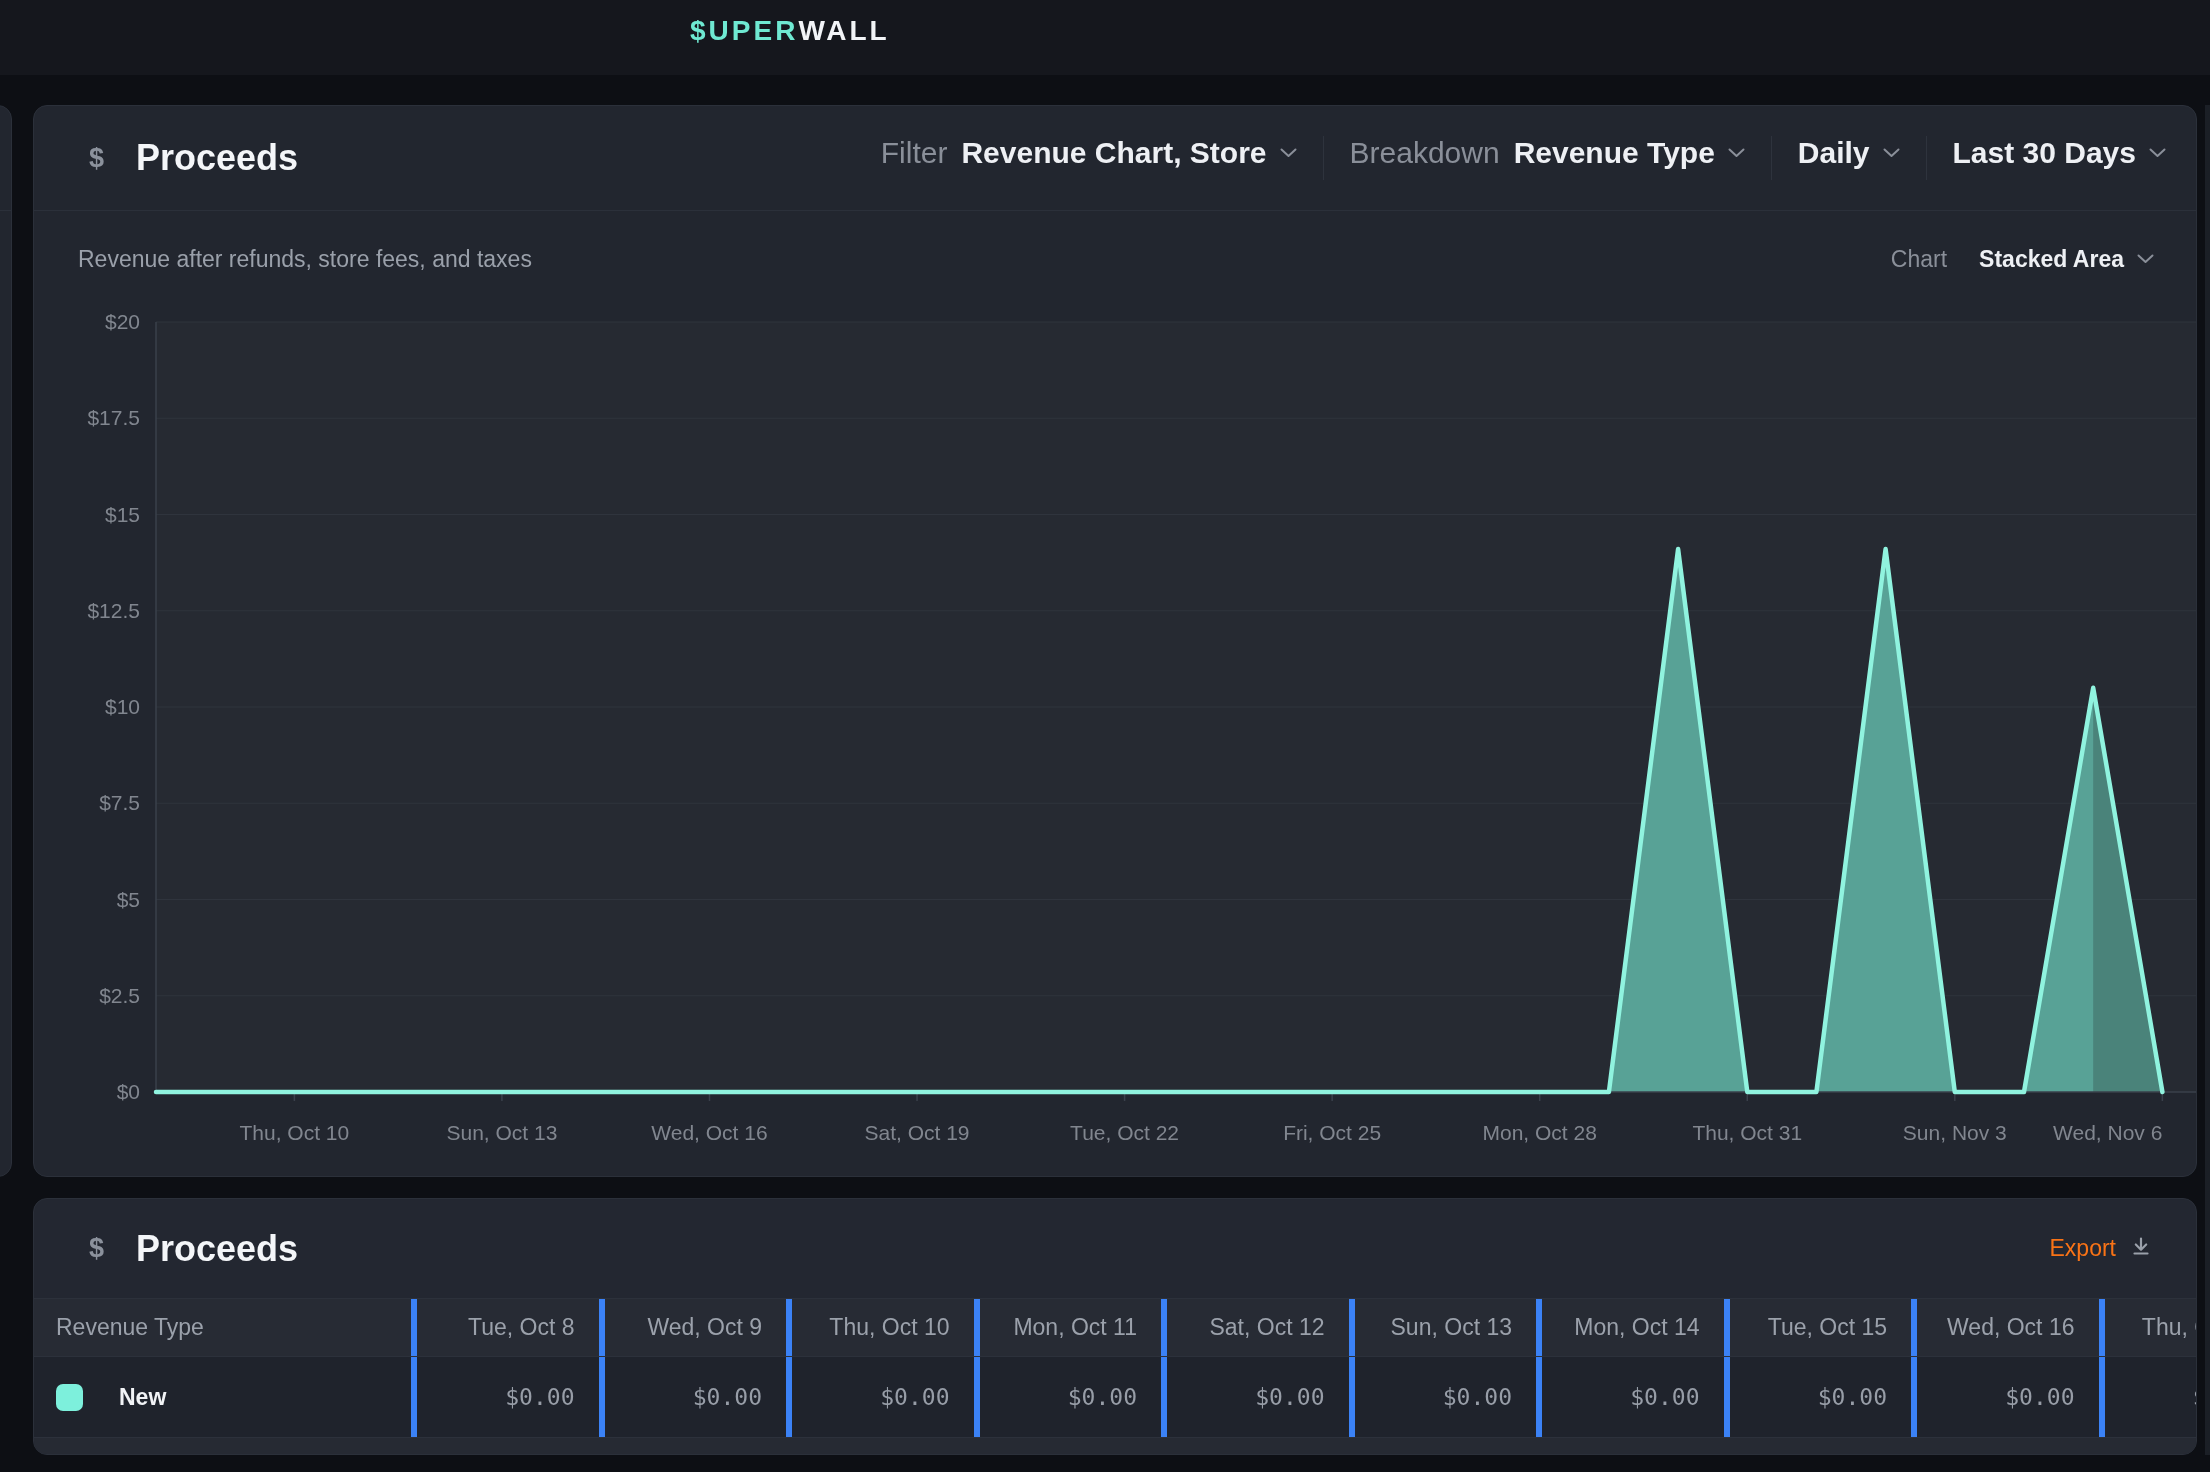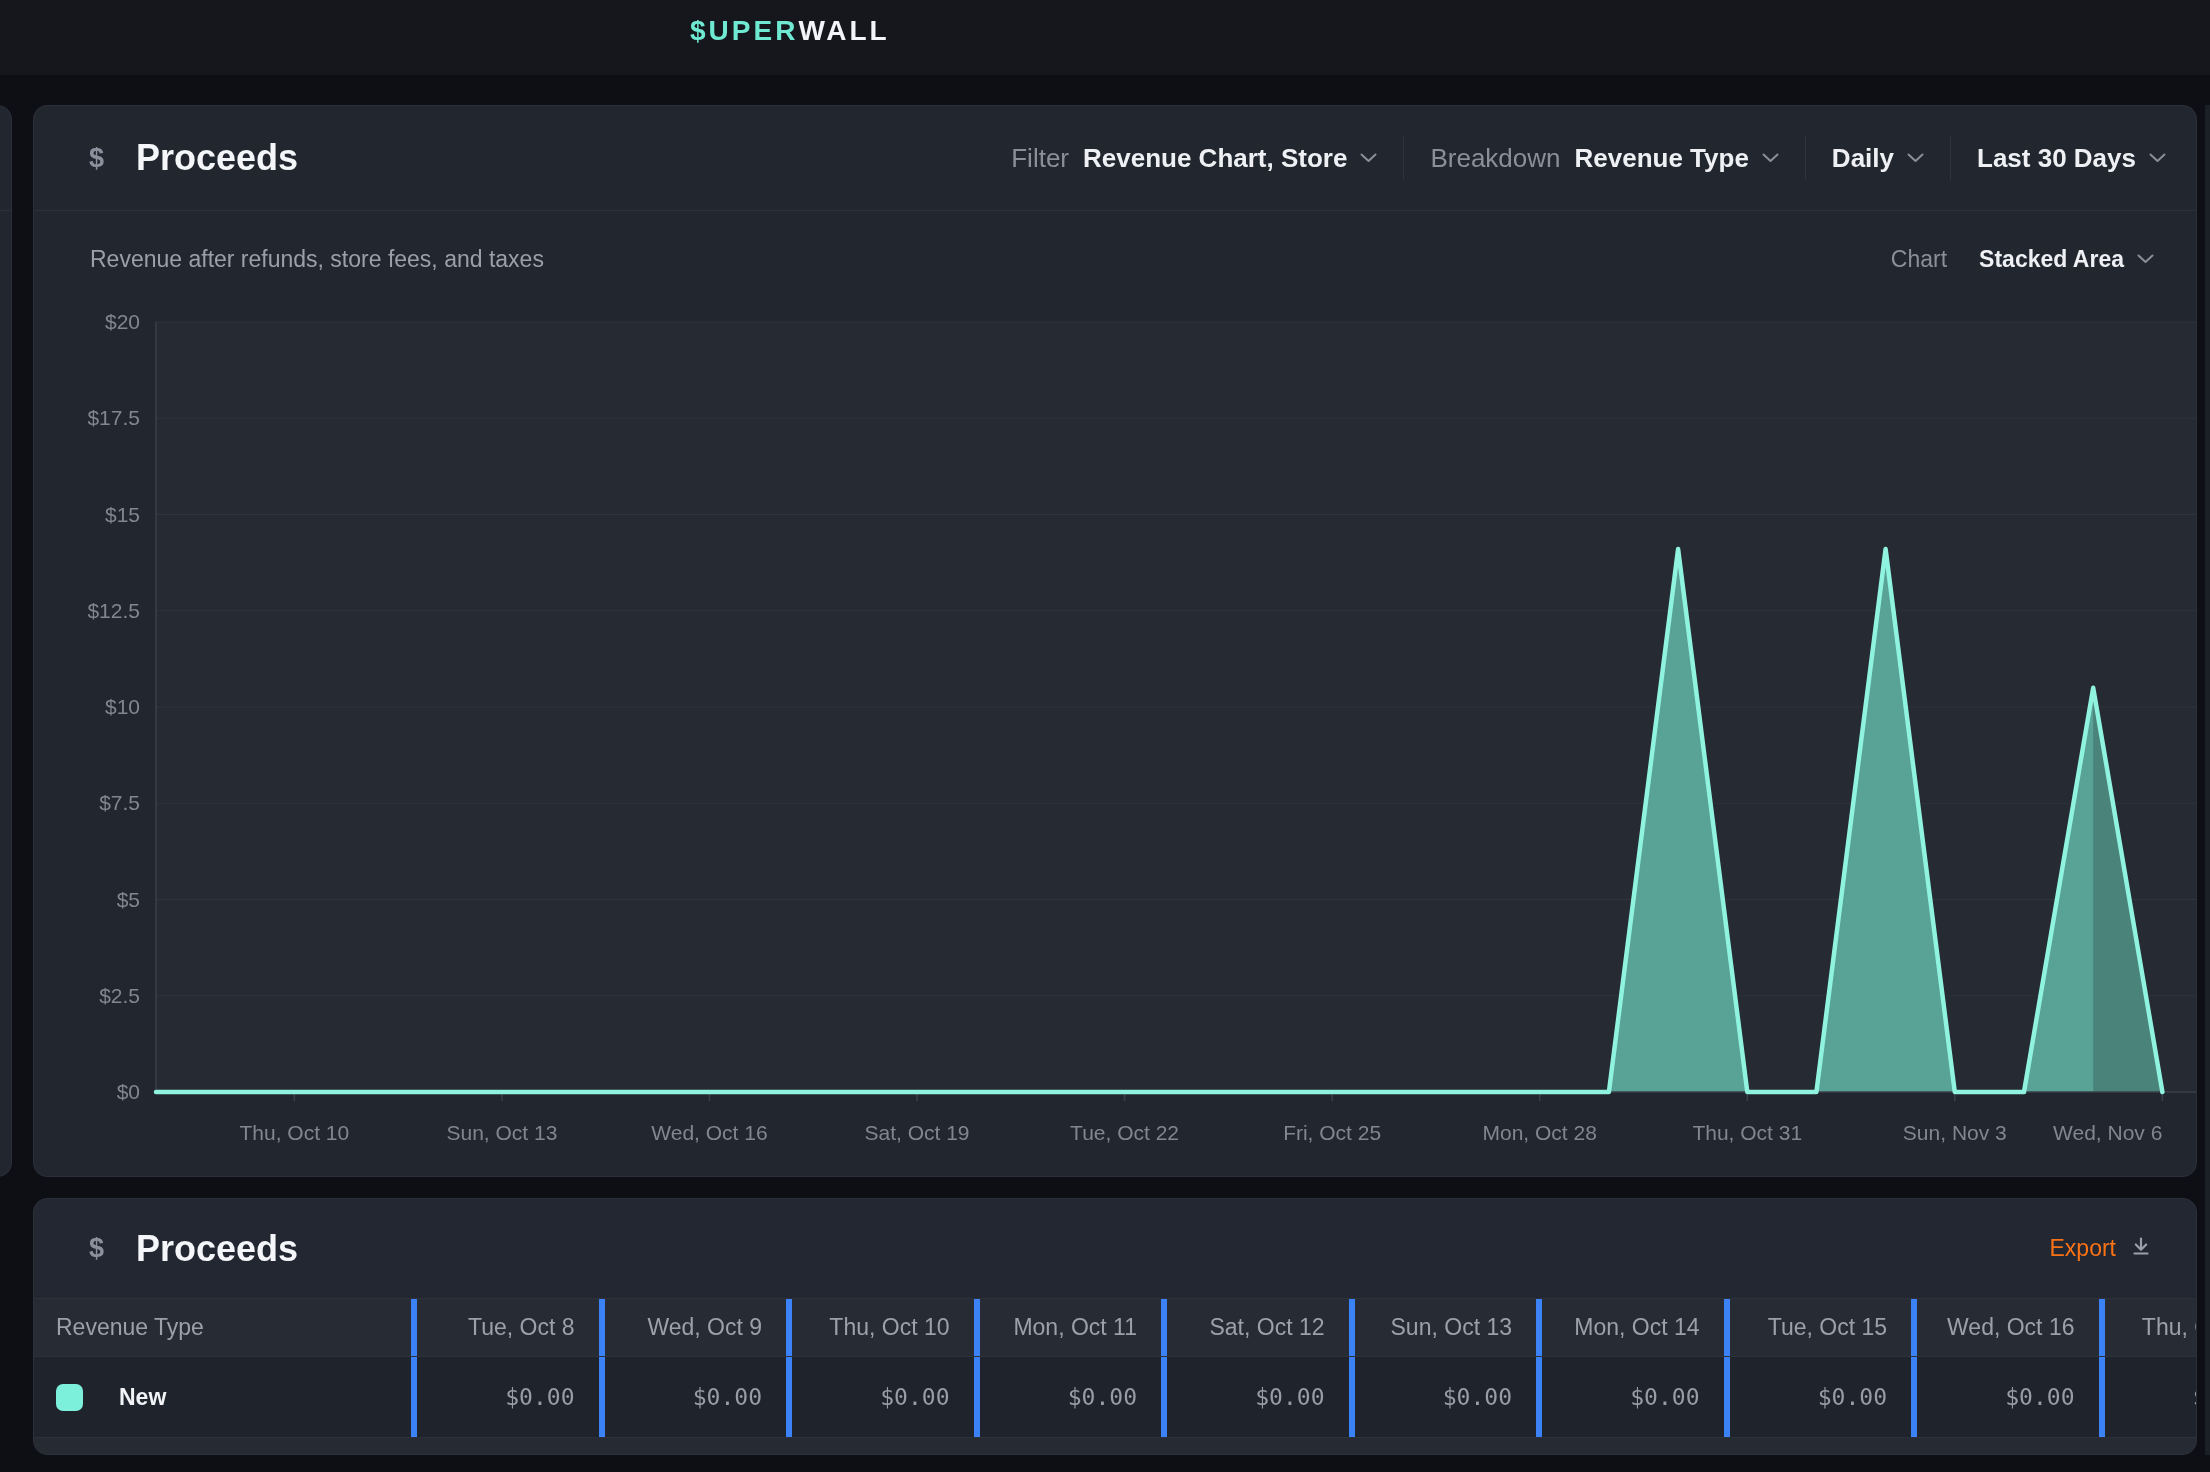--- a/index.html
+++ b/index.html
@@ -25,28 +25,28 @@
   .sliver .sliver-head { height:105px; border-bottom:1px solid #2b303a; }
 
   
   .edge-strip { position:absolute; left:2205px; top:105px; width:5px; height:1350px; background:#1b1f26; }
 
   
   .chart-panel { left:33px; top:105px; width:2164px; height:1072px; }
   .panel-header { height:105px; display:flex; align-items:center; padding:0 30px 0 55px; border-bottom:1px solid #2b303a; }
   .dollar-ico { color:#8b919c; font-size:27px; font-weight:600; }
   .panel-title { font-size:36px; font-weight:700; color:#f4f6f9; margin-left:32px; }
-  .controls { margin-left:auto; display:flex; align-items:center; font-size:26px; }
+  .controls { margin-left:auto; display:flex; align-items:flex-start; font-size:30px; }
   .ctl { display:flex; align-items:center; cursor:pointer; }
   .ctl-label { color:#8a8f99; margin-right:14px; }
   .ctl-value { color:#eef0f4; font-weight:600; }
   .chev { margin-left:13px; display:inline-flex; }
   .ctl-div { width:1px; height:44px; background:#2e333d; margin:0 26px; }
 
-  .subtitle-row { height:96px; display:flex; align-items:center; padding:0 42px 0 56px; }
+  .subtitle-row { height:96px; display:flex; align-items:center; padding:0 42px 0 44px; }
   .subtitle { color:#9aa0aa; font-size:23px; }
   .chart-type { margin-left:auto; display:flex; align-items:center; font-size:23px; cursor:pointer; }
   .chart-type .ctl-label { margin-right:32px; }
 
   .chart-area { position:absolute; left:0; top:201px; width:2164px; height:871px; }
   .chart-area svg { display:block; }
 
   
   .table-panel { left:33px; top:1198px; width:2164px; height:257px; background:#232731; }
   .section-header { height:99px; display:flex; align-items:center; padding:0 44px 0 55px; }

